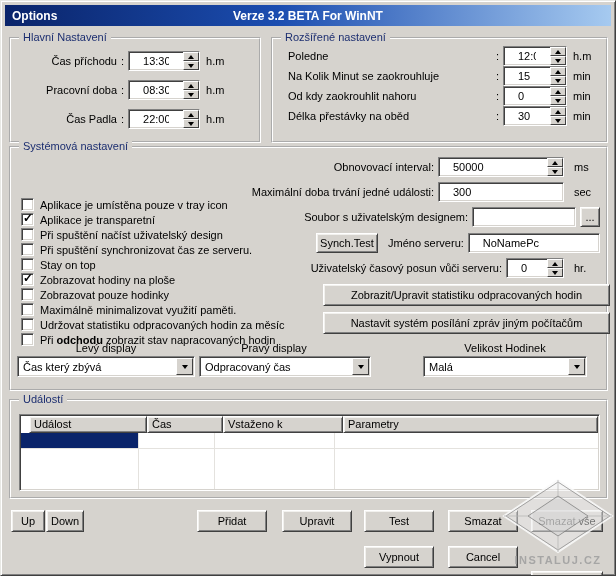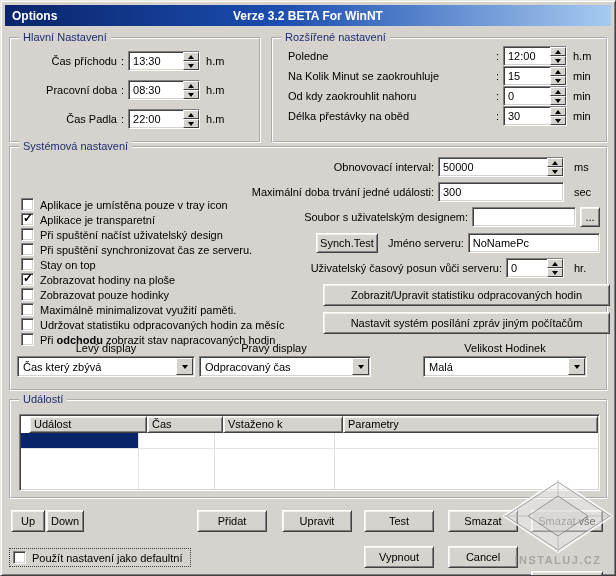--- a/index.html
+++ b/index.html
@@ -29,21 +29,21 @@
   }
 
   
   .field {
     display:inline-flex; background:#fff; height:20px; flex:none;
     border:1px solid; border-color:#808080 #ffffff #ffffff #808080;
     box-shadow: inset 1px 1px 0 #404040, inset -1px -1px 0 #d6d3ce;
   }
   .fi {
     border:0; outline:0; background:transparent; min-width:0; width:100%;
-    font:11px "Liberation Sans", sans-serif; padding:2px 4px;
+    font:11px "Liberation Sans", sans-serif; padding:2px 14px;
   }
   .spin { width:16px; display:flex; flex-direction:column; flex:none; }
   .sb {
     flex:1; display:flex; align-items:center; justify-content:center; background:#d6d3ce;
     border:1px solid; border-color:#ffffff #404040 #404040 #ffffff;
   }
   .tri-up   { width:0; height:0; border-left:3px solid transparent; border-right:3px solid transparent; border-bottom:4px solid #000; }
   .tri-down { width:0; height:0; border-left:3px solid transparent; border-right:3px solid transparent; border-top:4px solid #000; }
 
   
@@ -411,24 +411,20 @@
   </div>
 
   <div class="btn" style="left:10px;top:509px;width:34px;">Up</div>
   <div class="btn" style="left:45px;top:509px;width:38px;">Down</div>
   <div class="btn" style="left:196px;top:509px;width:70px;">Přidat</div>
   <div class="btn" style="left:281px;top:509px;width:70px;">Upravit</div>
   <div class="btn" style="left:363px;top:509px;width:70px;">Test</div>
   <div class="btn" style="left:447px;top:509px;width:70px;">Smazat</div>
   <div class="btn" style="left:530px;top:509px;width:72px;">Smazat vše</div>
 
-  <div class="footer-check">
-    <span class="cb"></span>
-    <span>Použít  nastavení jako defaultní</span>
-  </div>
 
   <div class="btn" style="left:363px;top:545px;width:70px;">Vypnout</div>
   <div class="btn" style="left:447px;top:545px;width:70px;">Cancel</div>
   <div class="btn apply" style="left:530px;top:545px;width:72px;">Aplikovat</div>
 
   <div class="watermark">
     <svg width="120" height="92" viewBox="0 0 120 92">
       <polygon points="60,2 114,38 60,74 6,38" fill="rgba(236,236,236,0.55)" stroke="#fafafa" stroke-width="2"></polygon>
       <polygon points="60,4 112,38 60,72 8,38" fill="none" stroke="#9a9a9a" stroke-width="1"></polygon>
       <polygon points="60,18 90,38 60,58 30,38" fill="rgba(214,214,214,0.65)" stroke="#8a8a8a" stroke-width="1"></polygon>

